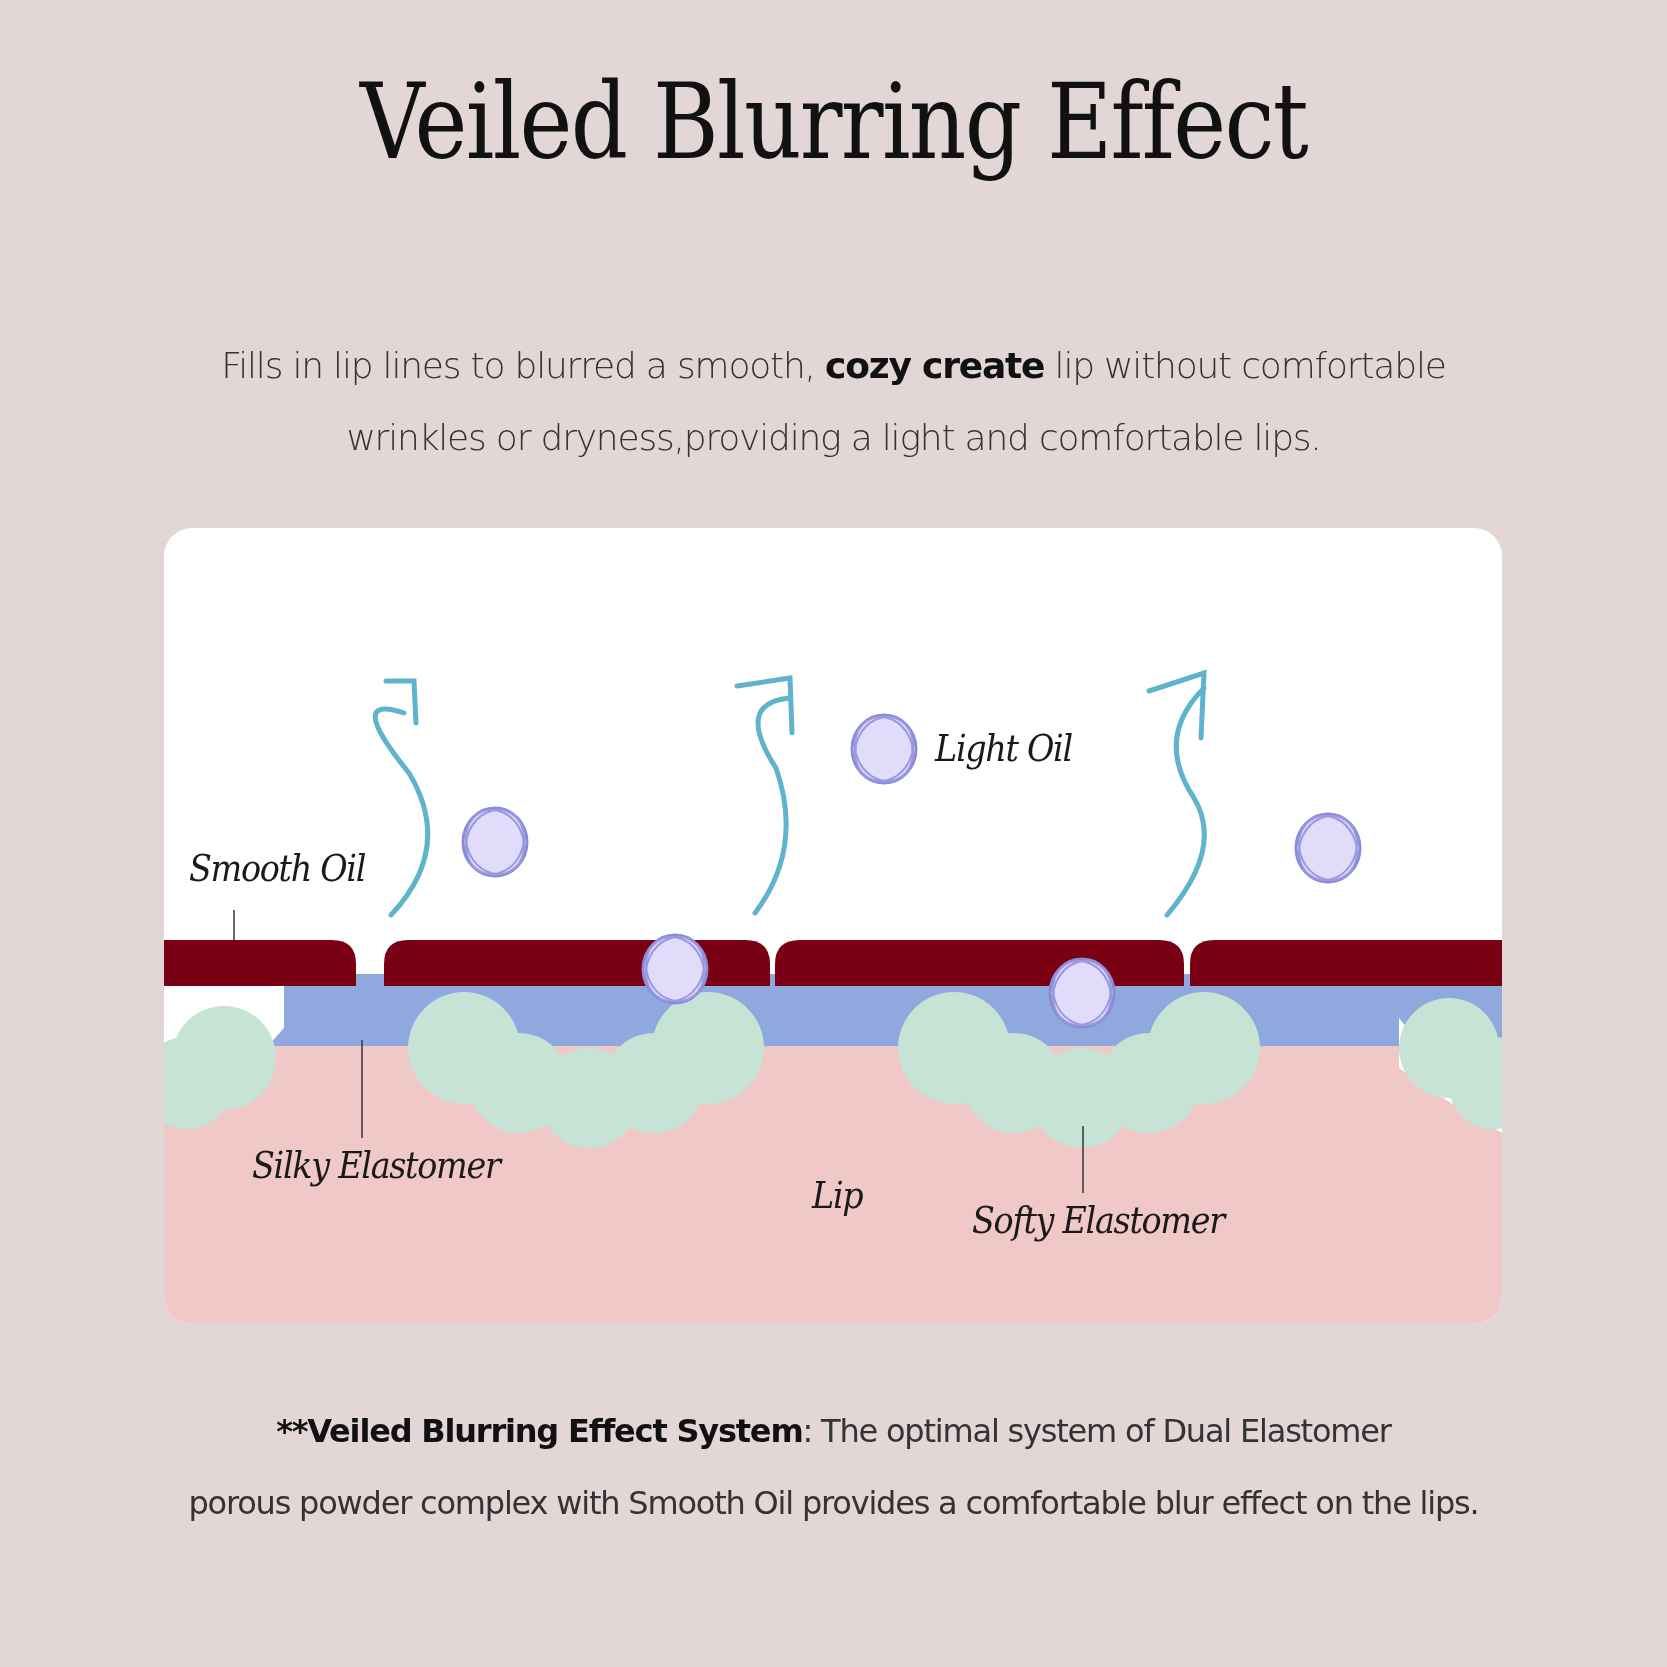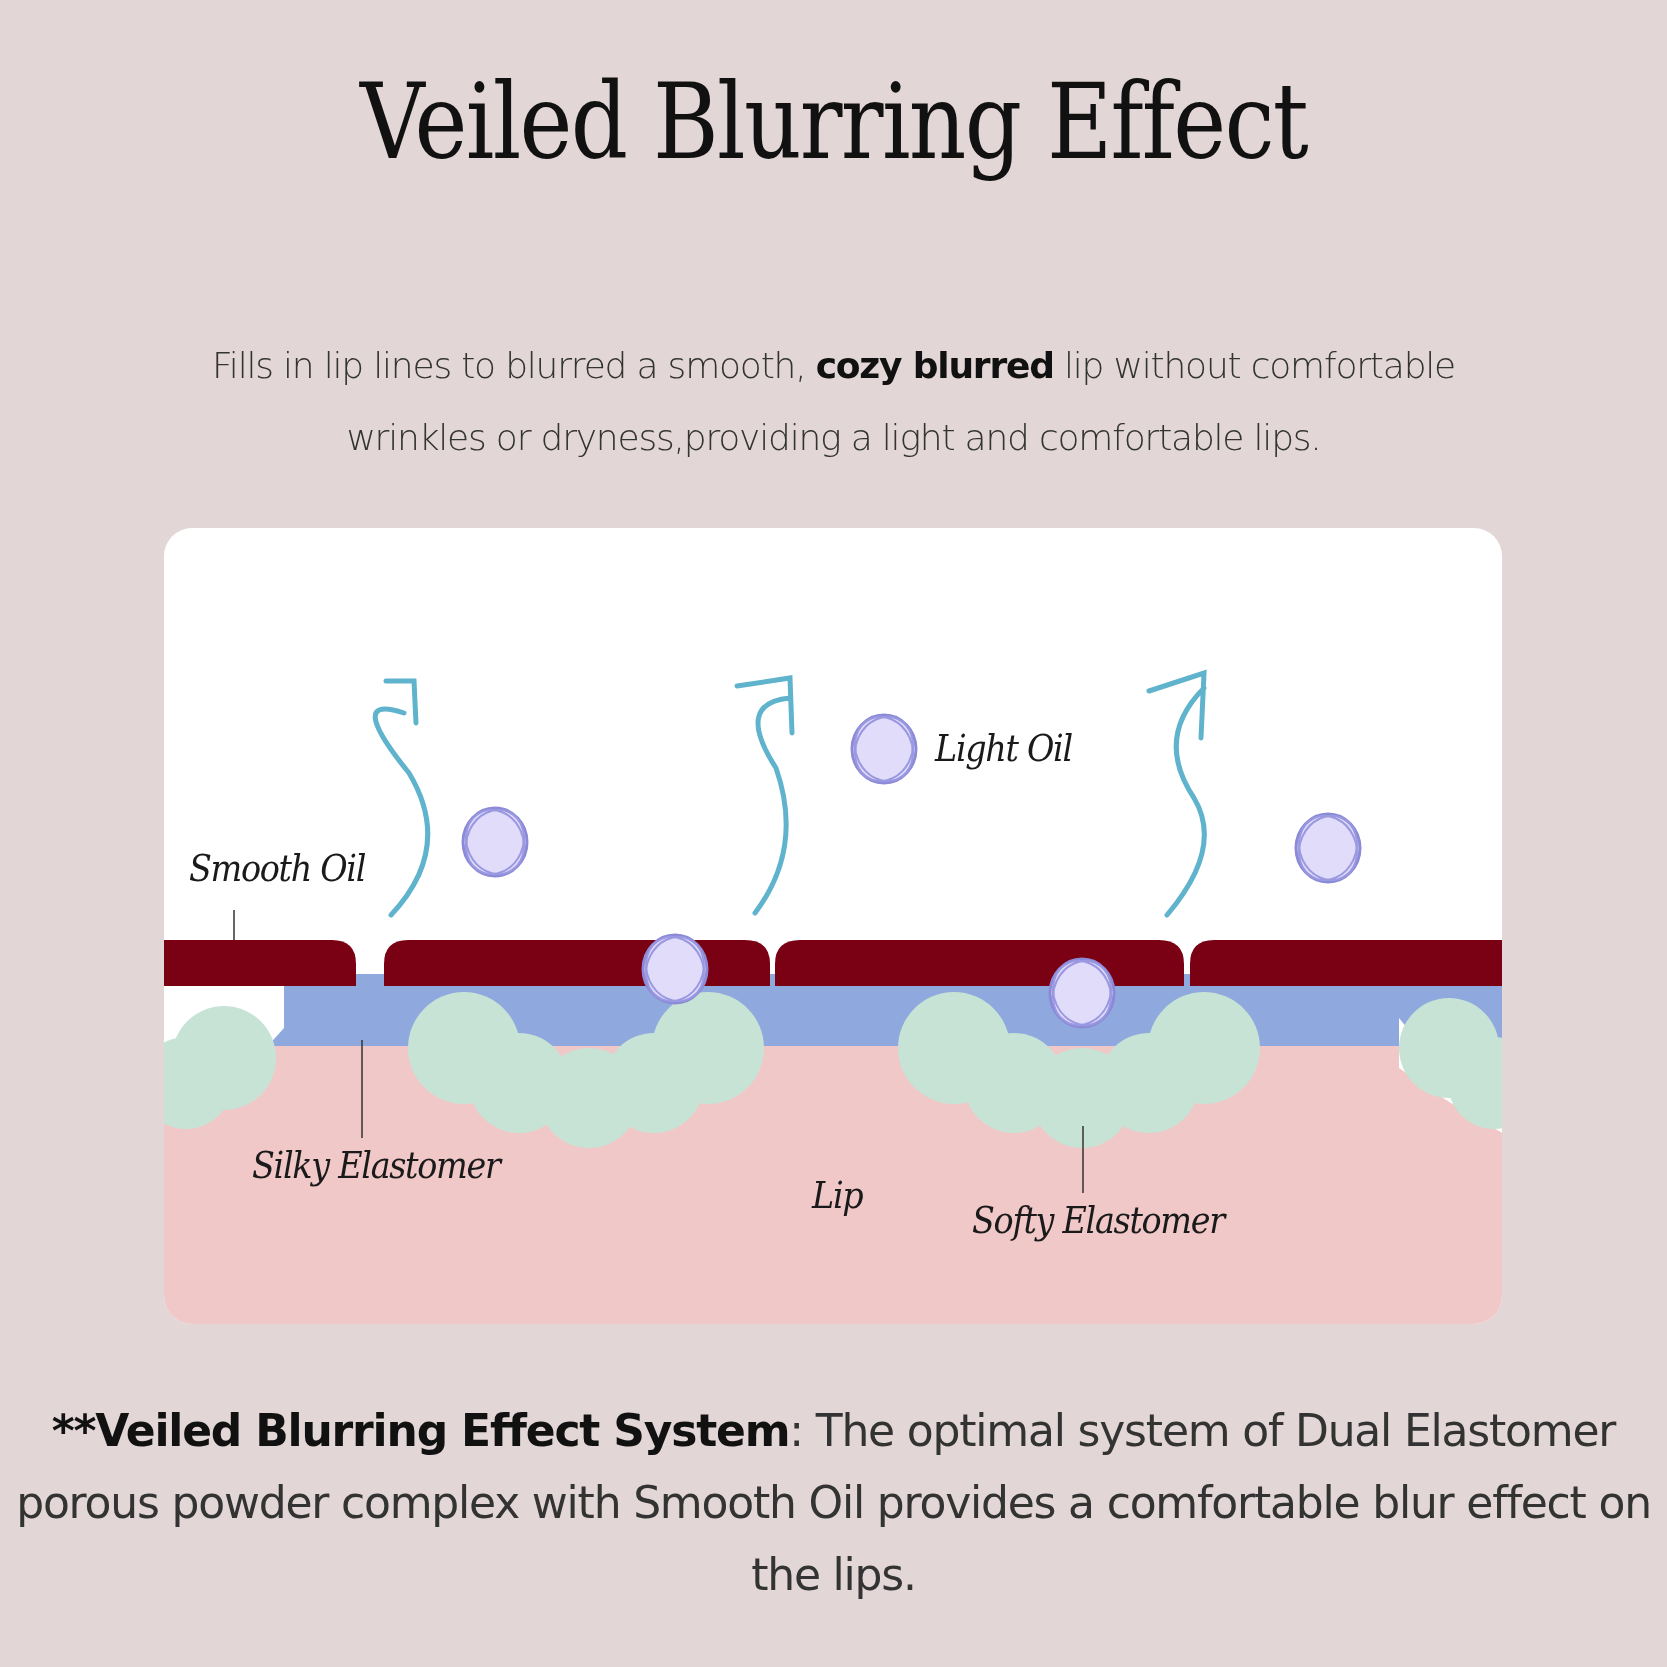--- a/index.html
+++ b/index.html
@@ -43,33 +43,33 @@
       font-size: 38px;
       color: #1a1a1a;
       letter-spacing: -1.5px;
       transform: scaleX(0.88);
       transform-origin: left center;
       white-space: nowrap;
     }
     .footer {
       position: absolute; left: 0; right: 0; top: 1395px;
       text-align: center;
-      font-size: 44px; line-height: 72px;
+      font-size: 32px; line-height: 72px;
       color: #333;
       letter-spacing: -1.2px;
     }
     .footer b { color: #111; font-weight: bold; }
   </style>
 </head>
 <body>
 
 <div class="title">Veiled Blurring Effect</div>
 
 <div class="intro">
-  <div><span>Fills in lip lines to blurred a smooth, </span><b>cozy blurred</b><span> lip without comfortable</span></div>
+  <div><span>Fills in lip lines to blurred a smooth, </span><b>cozy create</b><span> lip without comfortable</span></div>
   <div>wrinkles or dryness,providing a light and comfortable lips.</div>
 </div>
 
 <div class="card">
   <svg width="1338" height="796" viewBox="0 0 1338 796">
     <defs>
       <g id="oilDrop">
         <ellipse cx="0" cy="0" rx="32" ry="34" fill="#e0dcfa" stroke="#8c8ad8" stroke-width="3"></ellipse>
         <ellipse cx="0" cy="0" rx="28" ry="33" fill="none" stroke="#9a98e0" stroke-width="2" transform="rotate(25)"></ellipse>
         <ellipse cx="0" cy="0" rx="28" ry="33" fill="none" stroke="#9a98e0" stroke-width="2" transform="rotate(-25)"></ellipse>

